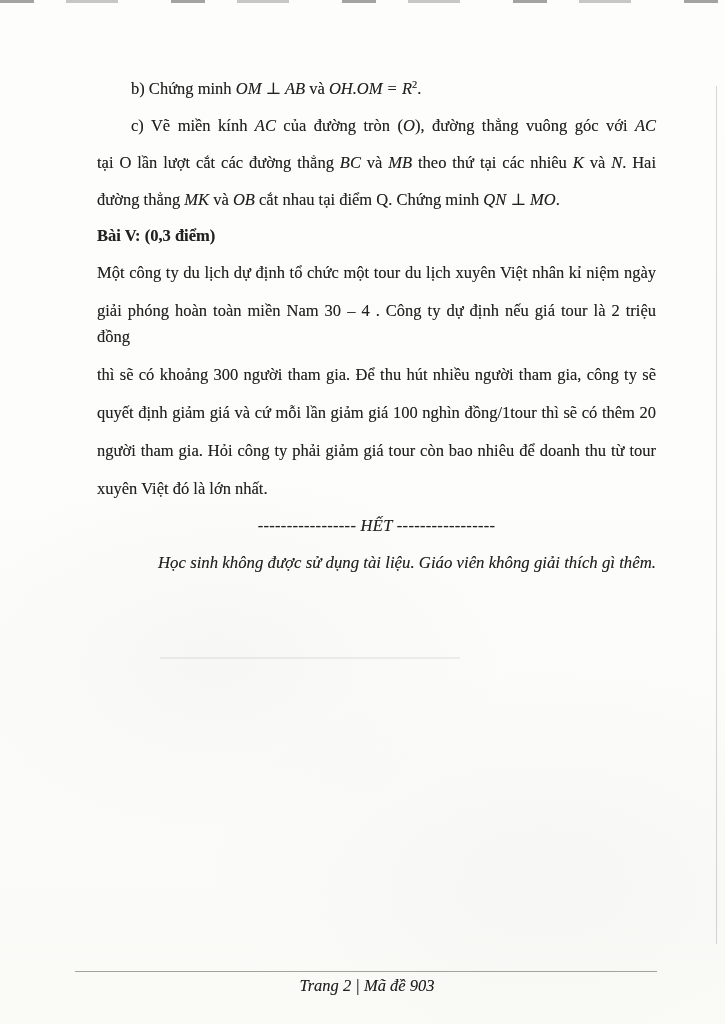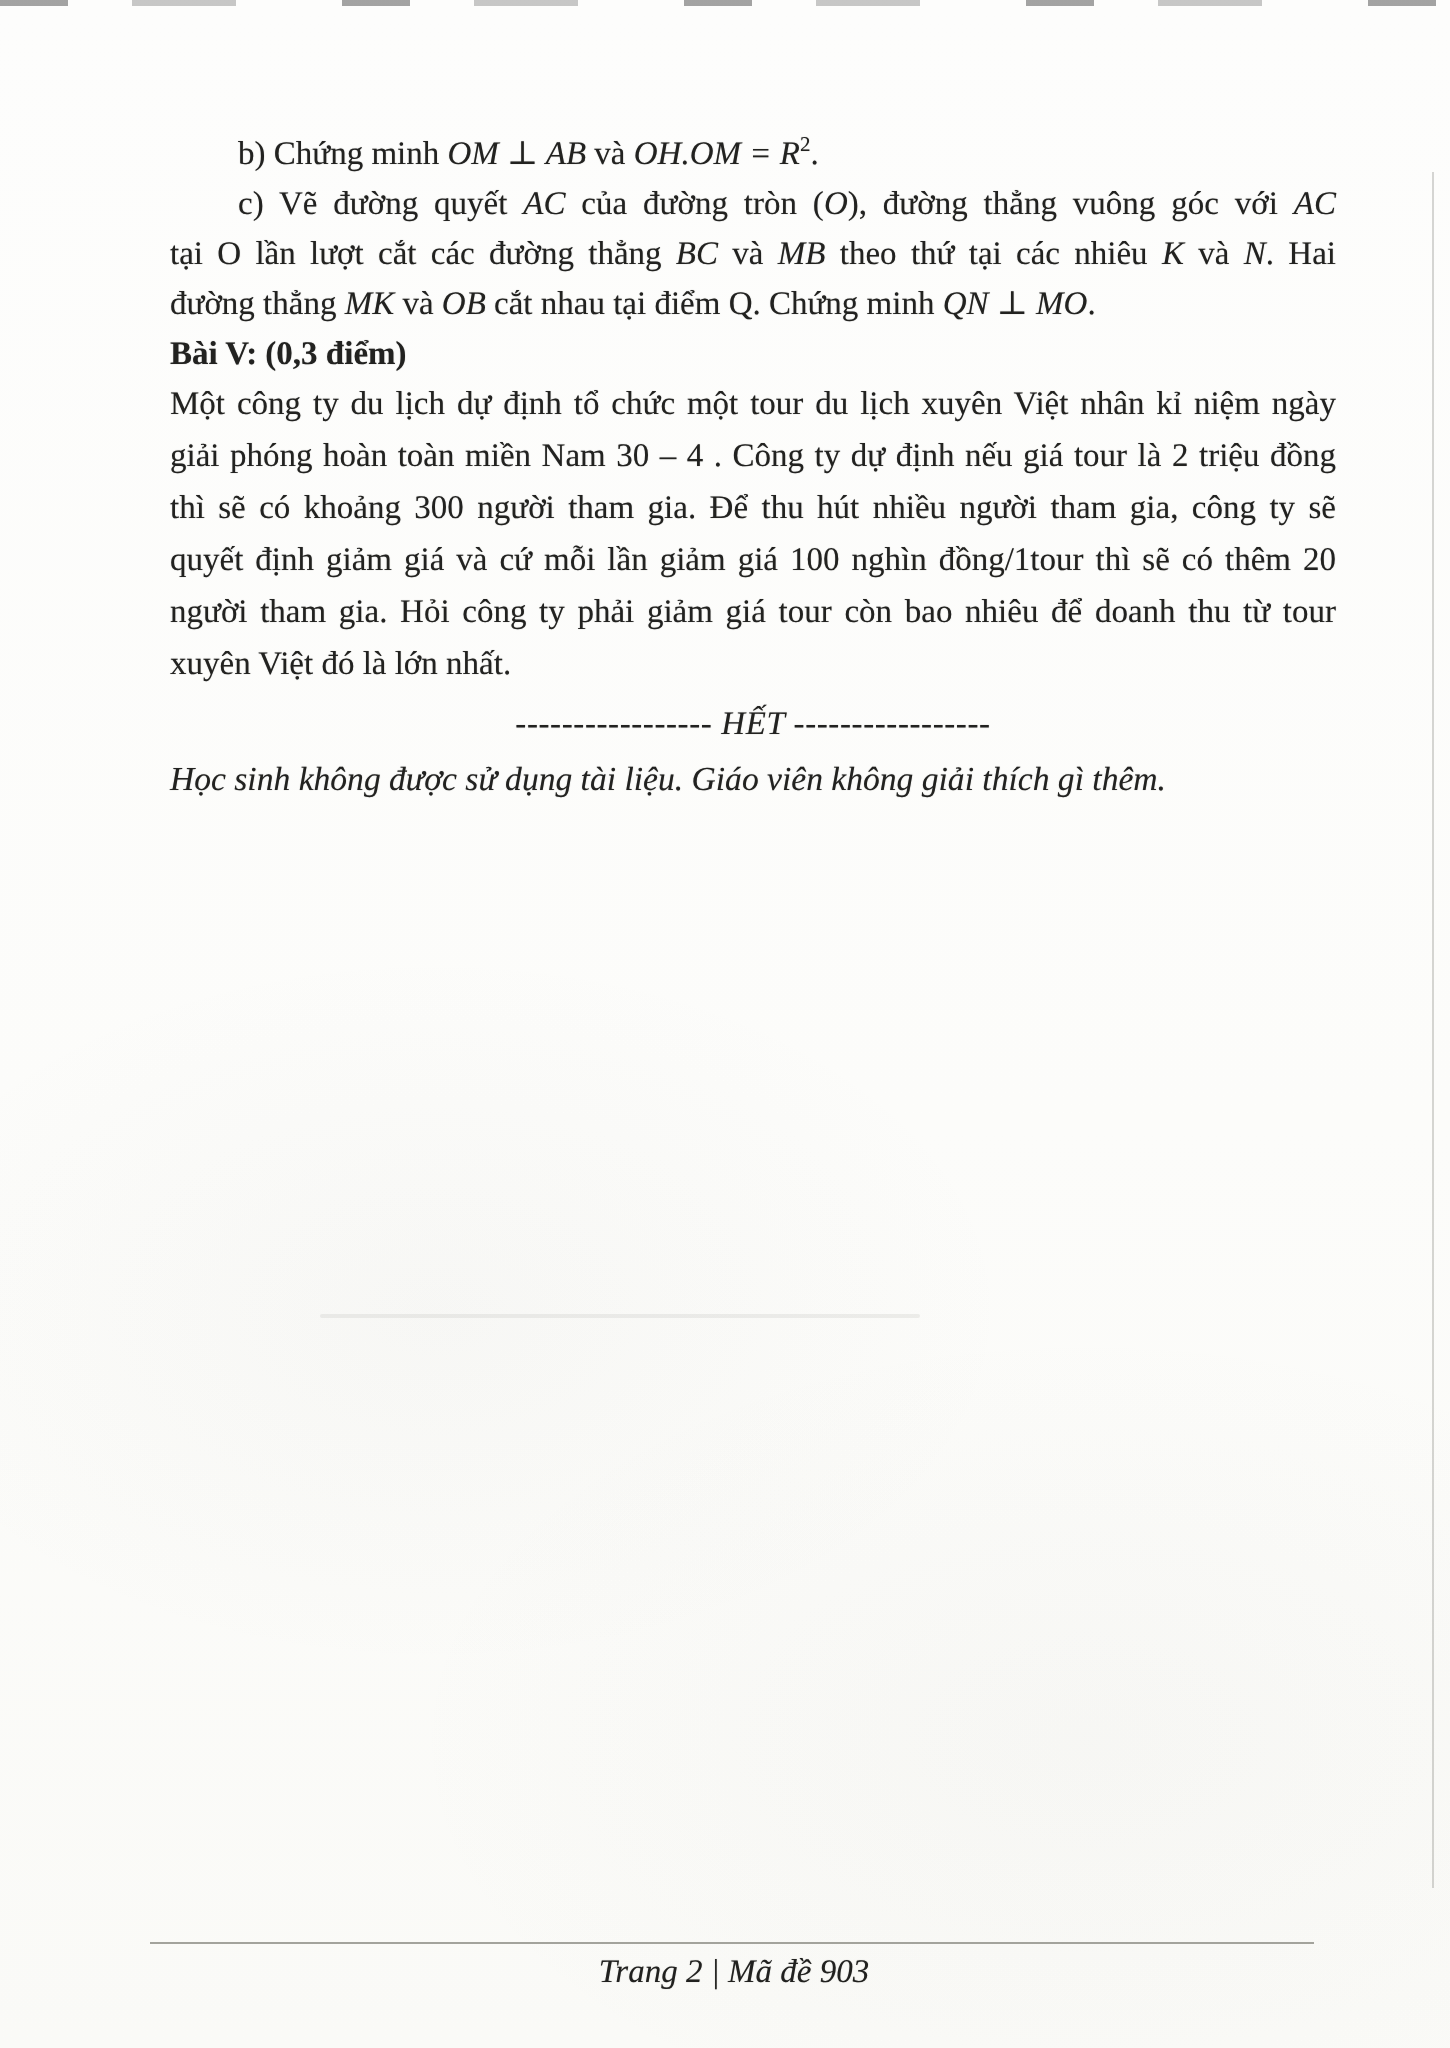--- a/index.html
+++ b/index.html
@@ -45,21 +45,21 @@
     border-radius: 2px;
   }
   
   .content {
     position: absolute;
     left: 85px; top: 64px;
     width: 583px;
     font-size: 16.5px;
     text-shadow: 0 0 0.5px rgba(45,45,42,0.45);
   }
-  p { margin: 0; }
+  p { margin: 12px; }
   .line { line-height: 25px; }
   .vline { line-height: 26px; }
   .just {
     text-align: justify;
     text-align-last: justify;
   }
   .indent { text-indent: 34px; }
   .math { font-style: italic; }
   sup {
     font-size: 10.5px;
@@ -72,21 +72,21 @@
     margin-top: 1px;
   }
   .end-marker {
     text-align: center;
     line-height: 24px;
     margin-top: 5px;
     letter-spacing: 0.3px;
     font-style: italic;
   }
   .note {
-    text-align: left;
+    text-align: right;
     font-style: italic;
     line-height: 26px;
     margin-top: 3px;
     font-size: 16.8px;
   }
   
   .footer-rule {
     position: absolute;
     left: 75px; top: 971px;
     width: 582px; height: 0;
@@ -110,21 +110,21 @@
 
   <div class="top-edge"></div>
   <div class="right-line"></div>
   <div class="smudge"></div>
 
   <div class="content">
 
     <p class="line indent"><span>b) Chứng minh </span><span class="math">OM ⊥ AB</span><span> và </span><span class="math">OH.OM = R</span><sup>2</sup><span>.</span></p>
 
     <div>
-      <p class="line indent just"><span>c) Vẽ đường quyết </span><span class="math">AC</span><span> của đường tròn (</span><span class="math">O</span><span>), đường thẳng vuông góc với </span><span class="math">AC</span></p>
+      <p class="line indent just"><span>c) Vẽ miền kính </span><span class="math">AC</span><span> của đường tròn (</span><span class="math">O</span><span>), đường thẳng vuông góc với </span><span class="math">AC</span></p>
       <p class="line just"><span>tại O lần lượt cắt các đường thẳng </span><span class="math">BC</span><span> và </span><span class="math">MB</span><span> theo thứ tại các nhiêu </span><span class="math">K</span><span> và </span><span class="math">N</span><span>. Hai</span></p>
       <p class="line"><span>đường thẳng </span><span class="math">MK</span><span> và </span><span class="math">OB</span><span> cắt nhau tại điểm Q. Chứng minh </span><span class="math">QN ⊥ MO</span><span>.</span></p>
     </div>
 
     <p class="heading">Bài V: (0,3 điểm)</p>
 
     <div>
       <p class="vline just">Một công ty du lịch dự định tổ chức một tour du lịch xuyên Việt nhân kỉ niệm ngày</p>
       <p class="vline just">giải phóng hoàn toàn miền Nam 30 – 4 . Công ty dự định nếu giá tour là 2 triệu đồng</p>
       <p class="vline just">thì sẽ có khoảng 300 người tham gia. Để thu hút nhiều người tham gia, công ty sẽ</p>

